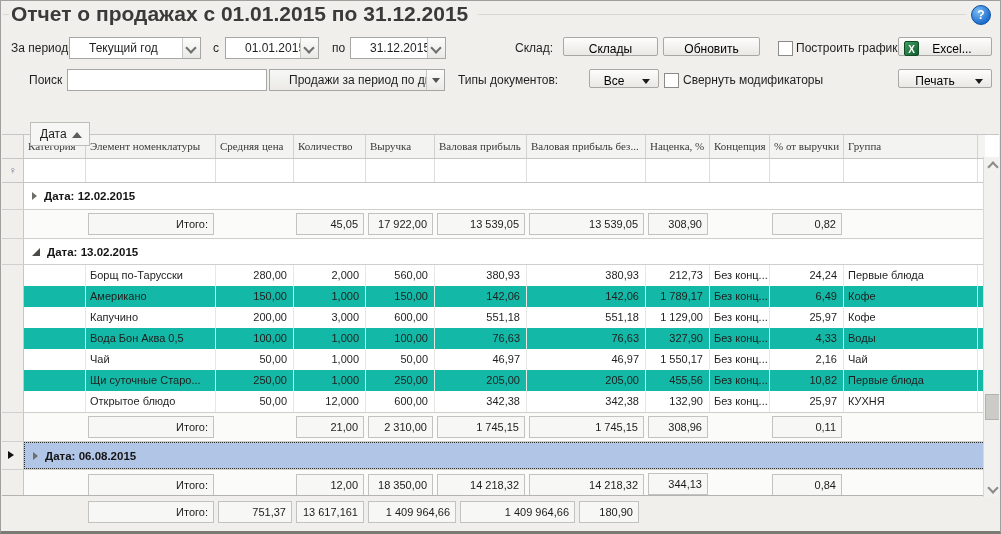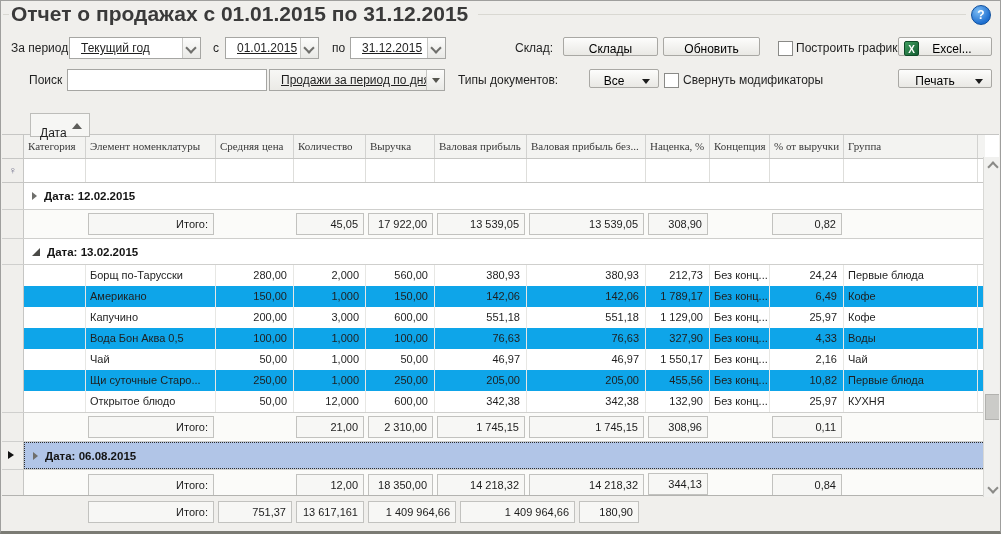--- a/index.html
+++ b/index.html
@@ -8,59 +8,59 @@
     font-family:"Liberation Sans","DejaVu Sans",sans-serif;color:#1f1f1f;overflow:hidden;}
   
   .gb-top{position:absolute;top:13px;left:2px;right:34px;border-top:1px solid #d9d8d2;}
   .page-title{position:absolute;top:1px;left:8px;margin:0;font-size:21px;font-weight:600;
     color:#3a3a3a;background:#f0efec;padding:0 10px 2px 2px;white-space:nowrap;z-index:2;}
   .help{position:absolute;top:4px;left:970px;width:18px;height:18px;border-radius:50%;
     background:radial-gradient(circle at 35% 30%,#7dbdf4,#1e6fd0 70%);border:1px solid #0d4f9e;
     color:#fff;font-size:12px;font-weight:bold;text-align:center;line-height:18px;z-index:3;cursor:pointer;}
   .lbl{position:absolute;height:22px;line-height:22px;font-size:12px;white-space:nowrap;}
   .combo{position:absolute;height:22px;box-sizing:border-box;background:#fff;border:1px solid #a6a6a3;
-    font-size:12px;line-height:20px;padding:0 20px 0 11px;white-space:nowrap;overflow:hidden;text-decoration:underline;}
+    font-size:12px;line-height:20px;padding:0 20px 0 19px;white-space:nowrap;overflow:hidden;}
   .combo .arr{position:absolute;top:0;right:0;width:17px;height:100%;background:linear-gradient(#fcfcfb,#e9e9e6);
     border-left:1px solid #c7c7c4;}
   .chev{position:absolute;top:6px;right:5px;width:6px;height:6px;border-right:2px solid #6f6f6c;
     border-bottom:2px solid #6f6f6c;transform:rotate(45deg);}
   .btn{position:absolute;height:19px;box-sizing:border-box;background:linear-gradient(#fdfdfc,#e9e8e4);
     border:1px solid #a9a8a4;border-radius:2px;font-size:12px;text-align:center;line-height:21px;cursor:pointer;}
   .btn.drop{padding-right:26px;}
   .tri-dn{position:absolute;top:9px;right:8px;width:0;height:0;border-left:4px solid transparent;
     border-right:4px solid transparent;border-top:5px solid #1c1c1c;}
   .gray-combo{background:linear-gradient(#f7f7f5,#ebeae6);}
   .cb{position:absolute;width:13px;height:13px;background:#fff;border:1px solid #8a8a87;box-sizing:content-box;cursor:pointer;}
   .input{position:absolute;height:22px;box-sizing:border-box;background:#fff;border:1px solid #a6a6a3;
     font-size:12px;padding:0 4px;font-family:inherit;}
   .xl-icon{position:absolute;left:5px;top:3px;width:15px;height:15px;border-radius:2px;
     background:linear-gradient(135deg,#3f9d5f,#145c31);color:#fff;font-size:10px;font-weight:bold;
     line-height:15px;text-align:center;border:1px solid #0f4b27;box-sizing:border-box;}
   
   .grid{position:absolute;left:1px;right:1px;top:100px;bottom:0;background:#fff;overflow:hidden;}
   .group-panel{height:33px;background:#f0efec;border-bottom:1px solid #c6c6c4;position:relative;}
-  .chip{position:absolute;left:28px;top:12px;height:24px;box-sizing:border-box;border:1px solid #bdbdba;
-    background:#f6f6f4;font-size:12px;line-height:22px;padding:8px 22px 0 9px;cursor:pointer;}
+  .chip{position:absolute;left:28px;top:21px;height:24px;box-sizing:border-box;border:1px solid #bdbdba;
+    background:#f6f6f4;font-size:12px;line-height:22px;padding:0 22px 0 9px;cursor:pointer;}
   .tri-up{position:absolute;top:9px;right:7px;width:0;height:0;border-left:5px solid transparent;
     border-right:5px solid transparent;border-bottom:6px solid #5e5e5b;}
   .r{display:flex;width:983px;}
   .c{box-sizing:border-box;flex:none;overflow:hidden;white-space:nowrap;padding:0 4px;font-size:11px;}
   .num{text-align:right;padding-right:6px;}
   .w0{width:22px}.w1{width:62px}.w2{width:130px}.w3{width:78px}.w4{width:72px}.w5{width:69px}
   .w6{width:92px}.w7{width:119px}.w8{width:64px}.w9{width:60px}.w10{width:74px}.w11{width:134px}.wf{width:7px}
   .hdr-row{height:23px;line-height:22px;background:#f3f3f1;border-bottom:1px solid #c6c6c4;color:#3a3a3a;}
   .hdr-row .c{border-right:1px solid #d2d2d0;cursor:pointer;font-family:Liberation Serif, serif;}
   .hdr-row .wf{border-right:none;cursor:default;}
   .flt-row{height:23px;line-height:22px;background:#fff;border-bottom:1px solid #c6c6c4;}
   .flt-row .c{border-right:1px solid #dededb;cursor:text;}
   .flt-row .wf{border-right:none;}
   .gut{background:#f0efec;border-right:1px solid #c6c6c4 !important;position:relative;cursor:default;}
   .pin{color:#6e6e8a;font-size:11px;line-height:22px;display:block;text-align:center;}
   .data-row{height:21px;line-height:21px;}
-  .data-row.alt{background:#0ea5e9;}
+  .data-row.alt{background:#14b8a6;}
   .data-row .c{border-right:1px solid #e7e7e4;}
   .data-row .wf{border-right:none;}
   .grp-row{height:26px;line-height:25px;background:#fff;}
   .grp-row.bb{border-bottom:1px solid #cfcfcd;height:25px;line-height:24px;}
   .grp-body{flex:1;display:flex;align-items:center;cursor:pointer;}
   .exp{margin-left:8px;width:0;height:0;}
   .exp.closed{border-top:4px solid transparent;border-bottom:4px solid transparent;border-left:5px solid #6f6f6c;}
   .exp.open{border-left:8px solid transparent;border-bottom:8px solid #4a4a47;}
   .grp-label{margin-left:7px;font-size:11.5px;font-weight:bold;color:#141414;}
   .tot-row{height:30px;border-top:1px solid #cfcfcd;border-bottom:1px solid #cfcfcd;background:#fbfbf9;box-sizing:border-box;}

